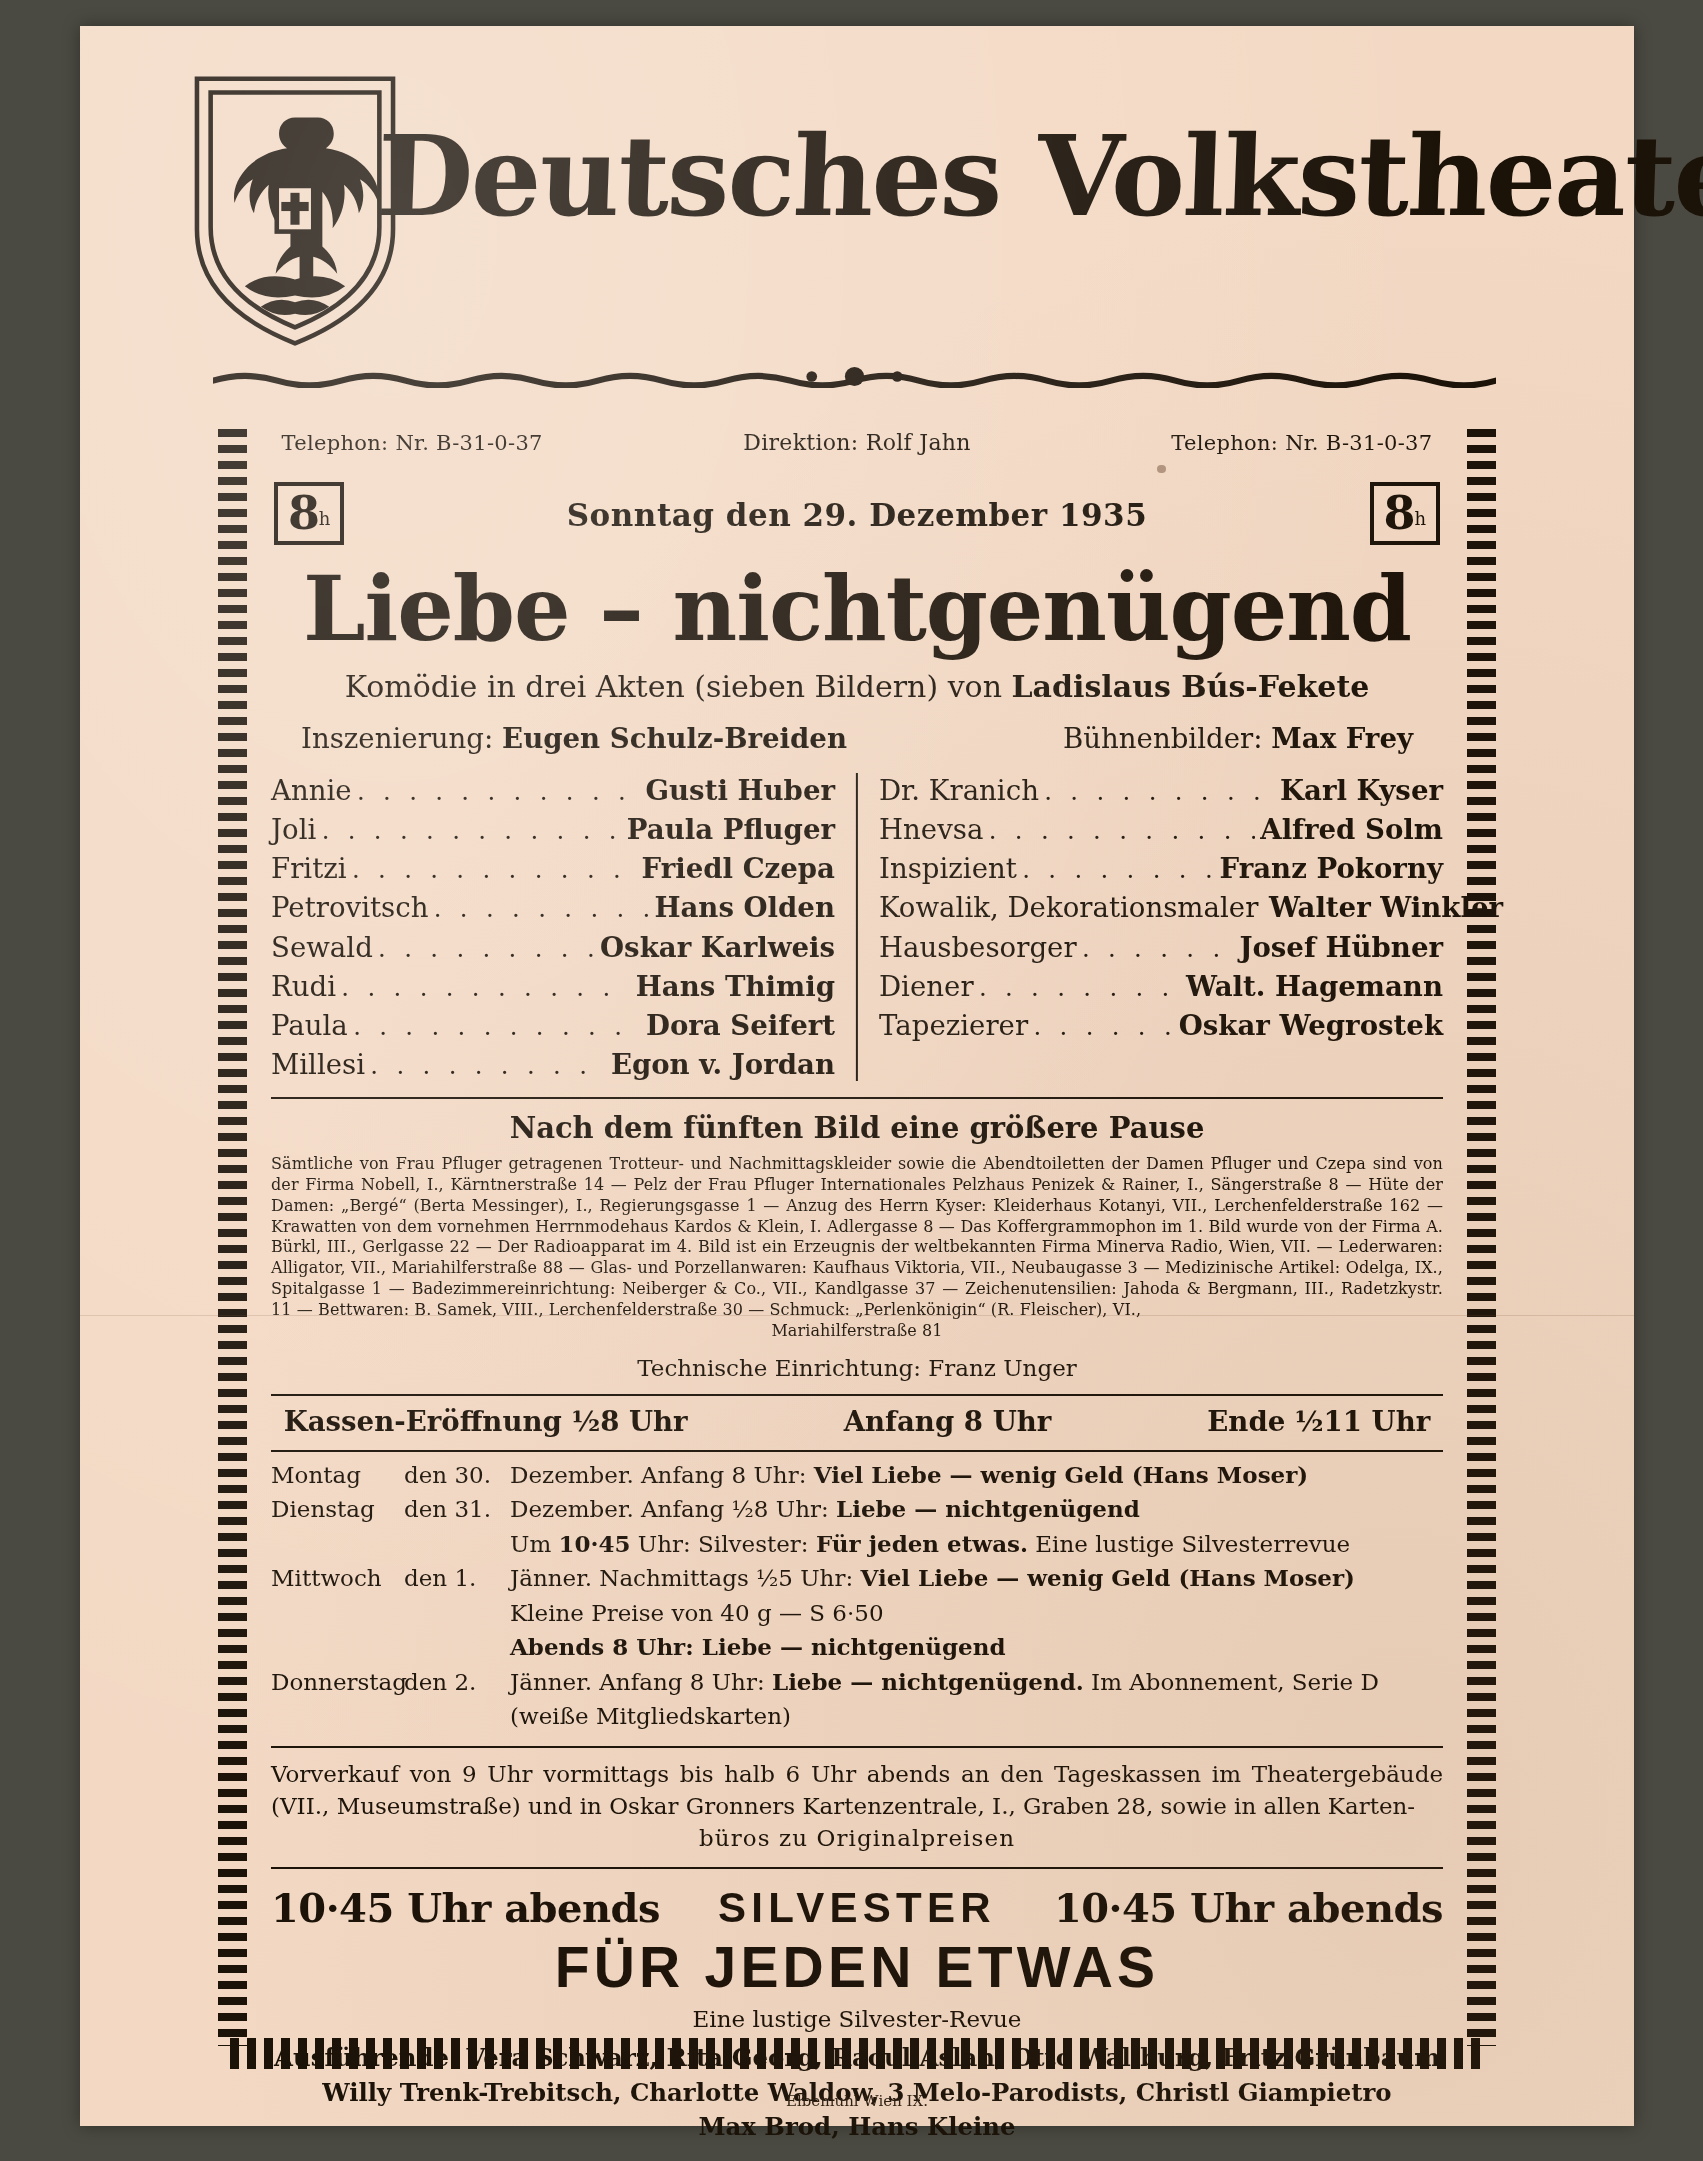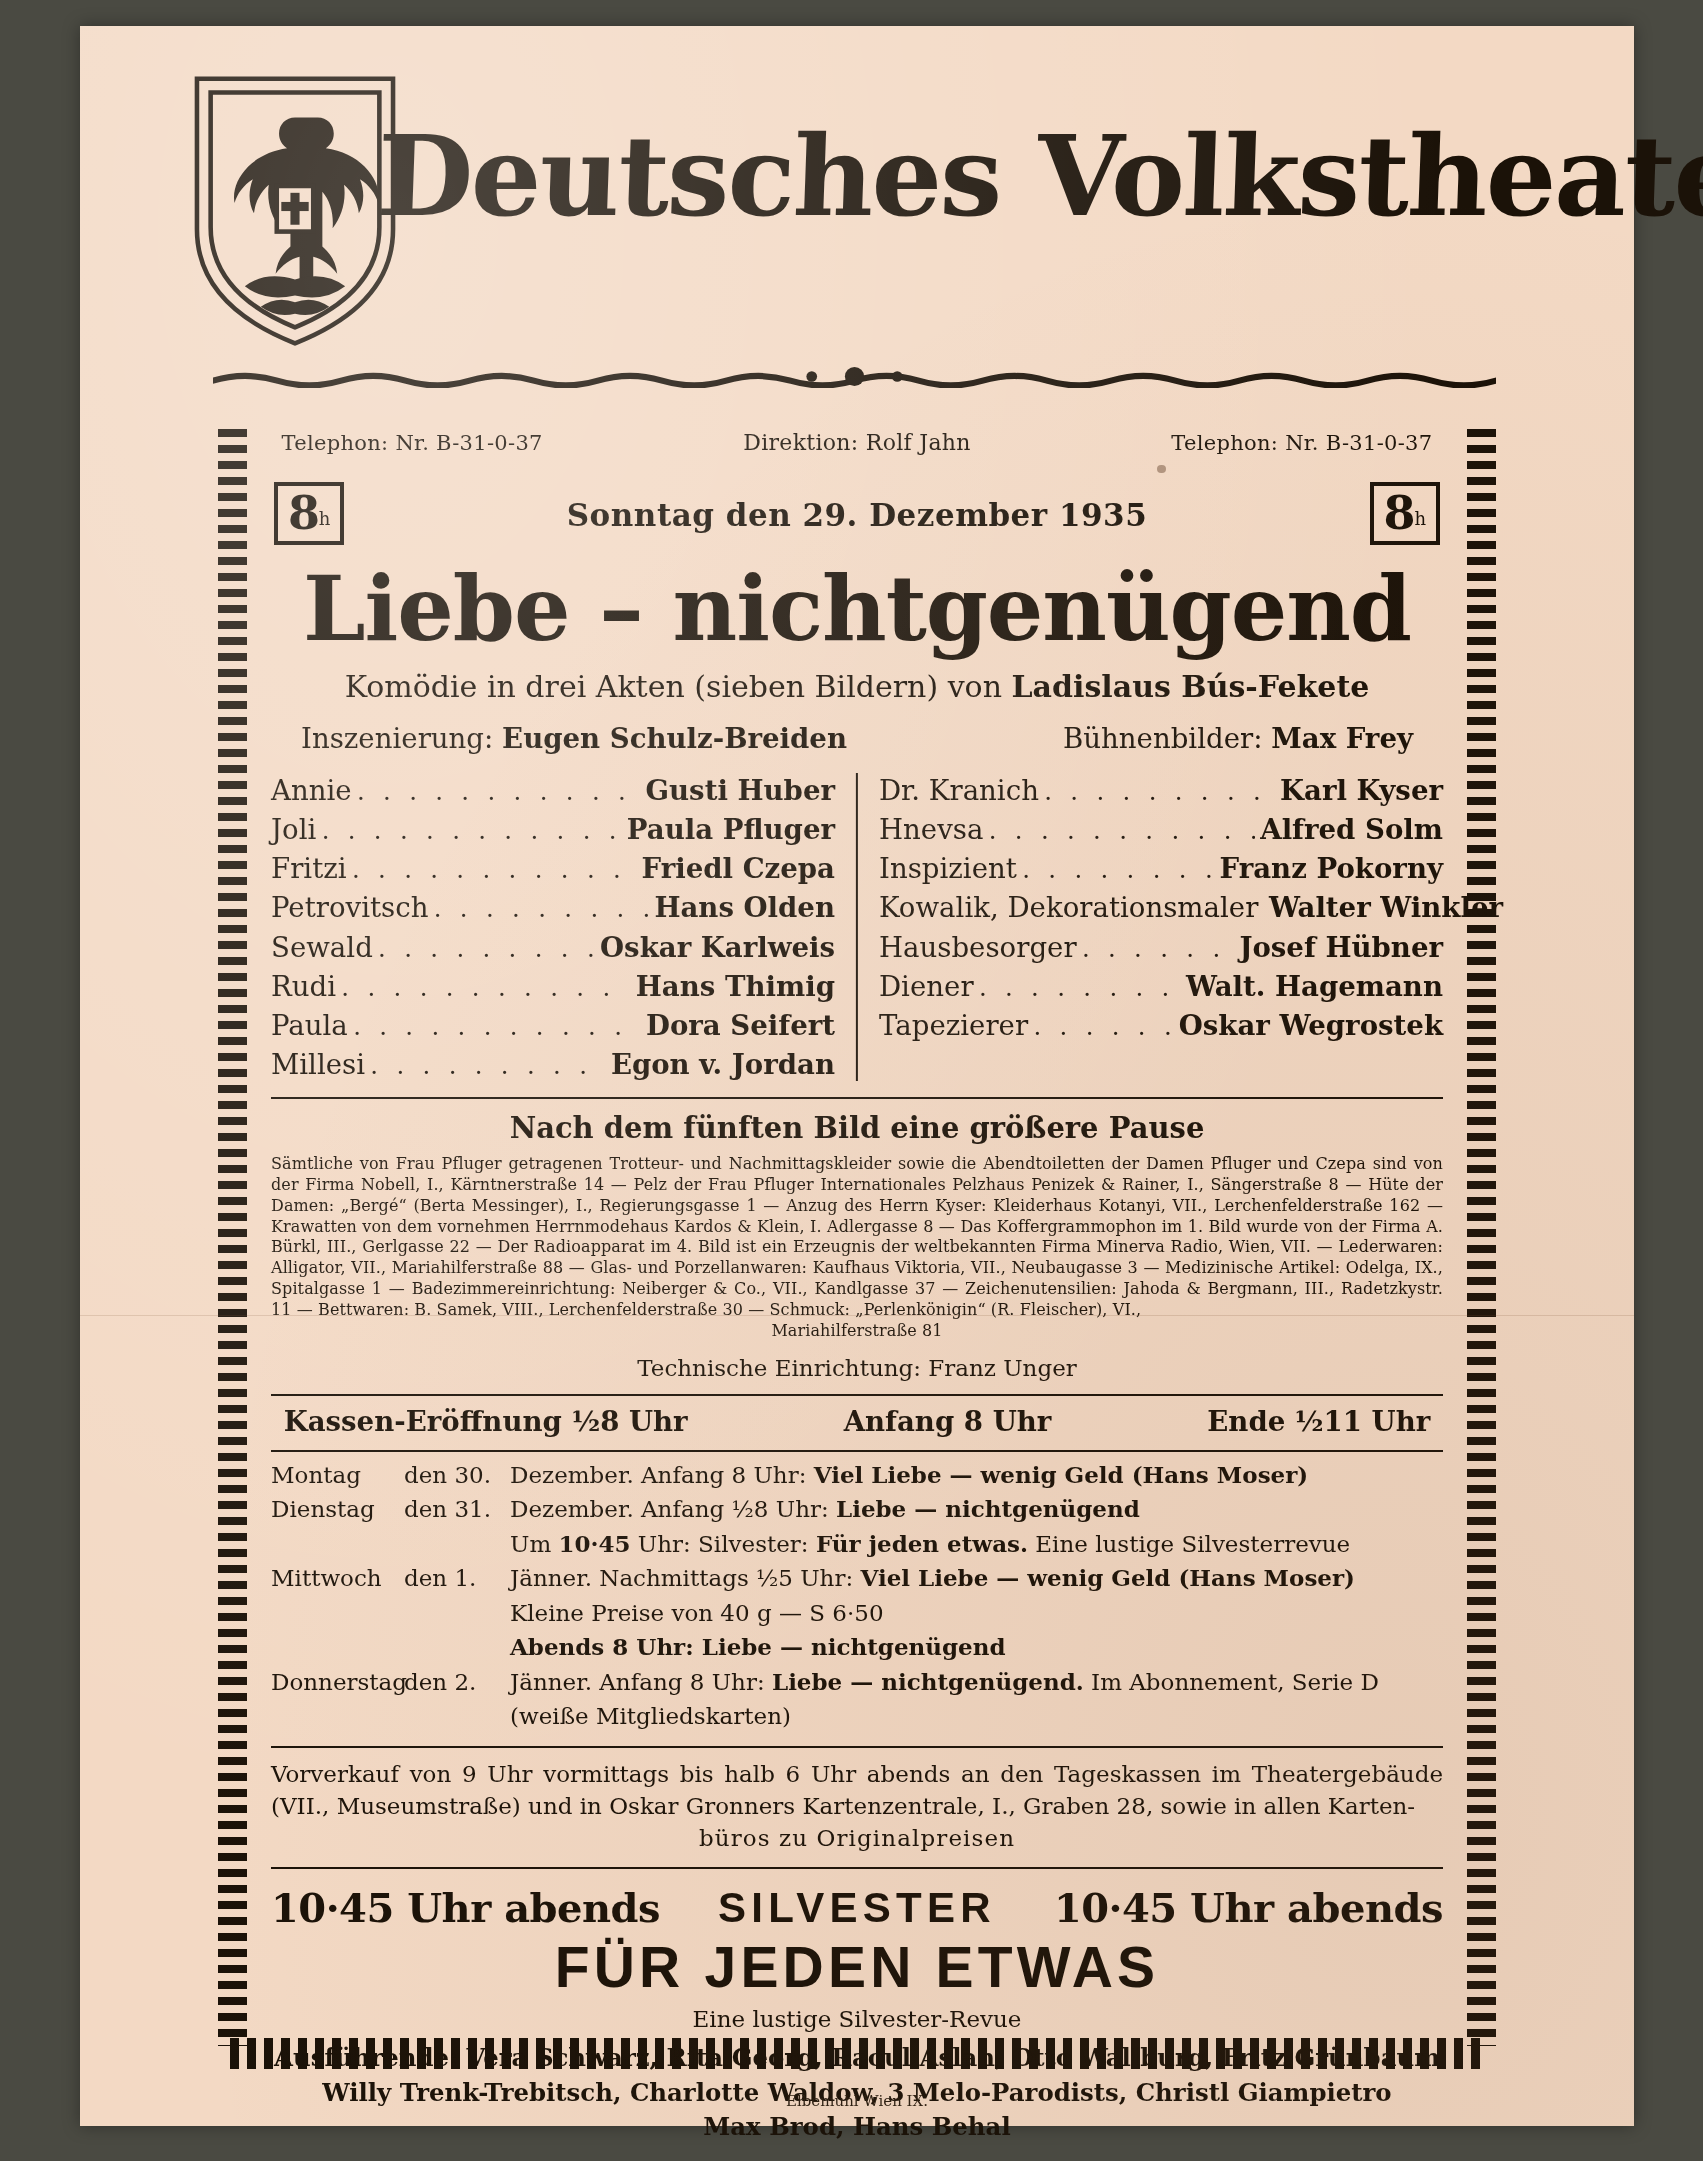--- a/index.html
+++ b/index.html
@@ -493,21 +493,21 @@
         <div class="side">10·45 Uhr abends</div>
       </div>
 
       <div class="bigrevue">FÜR JEDEN ETWAS</div>
 
       <div class="revue-sub">Eine lustige Silvester-Revue</div>
 
       <div class="performers">
         <b>Ausführende: </b><b>Vera Schwarz, Rita Georg, Raoul Aslan, Otto Wallburg, Fritz Grünbaum</b><br>
         <b>Willy Trenk-Trebitsch, Charlotte Waldow, 3 Melo-Parodists, Christl Giampietro</b><br>
-        <b>Max Brod, Hans Behal</b>
+        <b>Max Brod, Hans Kleine</b>
       </div>
 
     </div>
 
     <div class="printer">Elbemühl Wien IX.</div>
     <div class="fold"></div>
     <div class="spot"></div>
   </div>
 </div>
 

